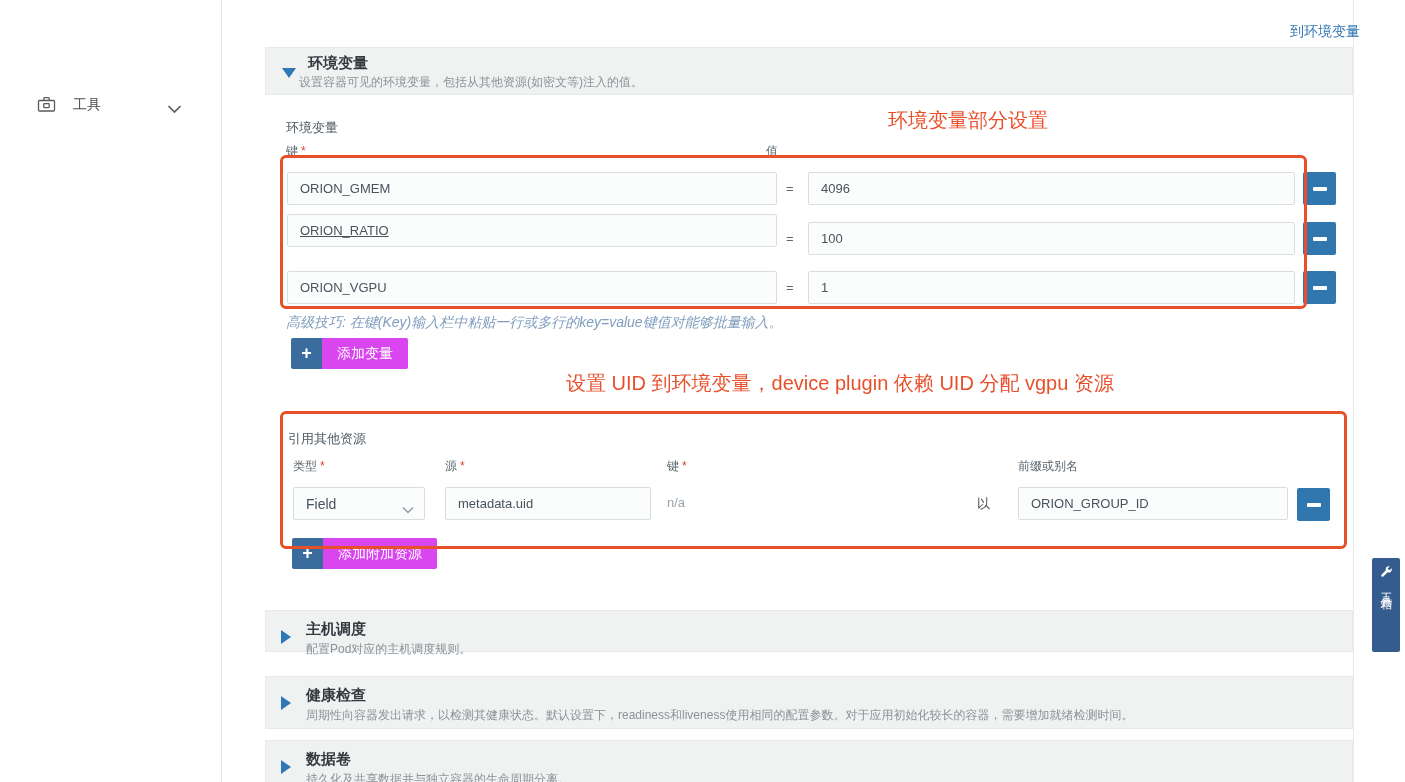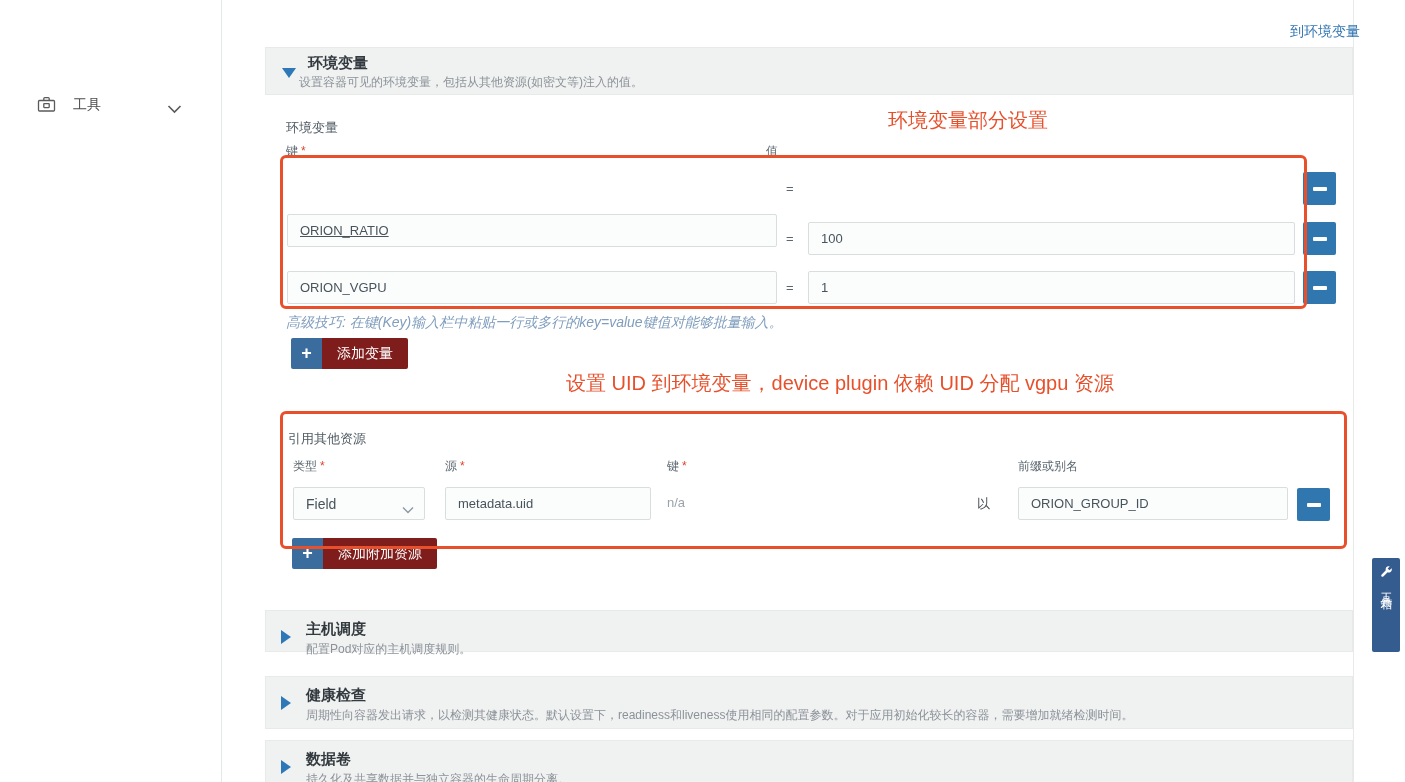--- a/index.html
+++ b/index.html
@@ -31,21 +31,21 @@
   .req { color:#e0432c; margin-left:3px; }
   .txtin { position:absolute; height:33px; border:1px solid #d8dede; background:#fbfcfc; border-radius:2px;
            font-size:13px; color:#48545c; padding:0 12px; font-family:inherit; outline:none; }
   .eq { position:absolute; font-size:13px; color:#5c6670; }
   .minus-btn { position:absolute; width:33px; height:33px; background:#3077af; border:none; border-radius:2px; cursor:pointer; display:flex; align-items:center; justify-content:center; }
   .minus-bar { width:14px; height:4px; background:#fff; border-radius:1px; }
   .tip { position:absolute; font-size:14px; font-style:italic; color:#7f9dbd; }
 
   .btn-add { position:absolute; height:31px; display:flex; cursor:pointer; border:none; padding:0; background:none; border-radius:2px; overflow:hidden; }
   .btn-plus { width:31px; background:#3a6c9d; color:#fff; font-size:18px; font-weight:bold; display:flex; align-items:center; justify-content:center; }
-  .btn-label { background:#7f1d1d; color:#fff; font-size:14px; padding:0 15px; display:flex; align-items:center; white-space:nowrap; }
+  .btn-label { background:#d946ef; color:#fff; font-size:14px; padding:0 15px; display:flex; align-items:center; white-space:nowrap; }
 
   .sel { position:absolute; height:33px; border:1px solid #d8dede; background:#fbfcfc; border-radius:2px; cursor:pointer; }
   .sel-value { position:absolute; left:12px; top:8px; font-size:14px; color:#48545c; }
   .sel-chev { position:absolute; right:10px; top:12px; width:12px; height:8px; }
   .plain-val { position:absolute; font-size:13px; color:#9ba4ab; }
   .as-word { position:absolute; font-size:13px; color:#474f55; }
 
   
   .ann-box { position:absolute; border:3px solid #e8502c; border-radius:6px; pointer-events:none; z-index:5; }
   .ann-text { position:absolute; font-size:20px; color:#e8502c; white-space:nowrap; z-index:5; pointer-events:none; }
@@ -86,21 +86,23 @@
     <span class="tri-down" style="left:16px;top:20px"></span>
     <span class="sec-title" style="left:42px;top:6px">环境变量</span>
     <span class="sec-desc" style="left:33px;top:26px">设置容器可见的环境变量，包括从其他资源(如密文等)注入的值。</span>
   </section>
 
   <span class="grp-label" style="left:286px;top:119px">环境变量</span>
 
   <span class="fld-label" style="left:286px;top:143px"><span>键</span><span class="req">*</span></span>
   <span class="fld-label" style="left:766px;top:143px">值</span>
 
+  <input class="txtin" style="left: 287px; top: 172px; width: 490px;" value="ORION_GMEM">
   <span class="eq" style="left:786px;top:181px">=</span>
+  <input class="txtin" style="left: 808px; top: 172px; width: 487px;" value="4096">
   <button class="minus-btn" style="left:1303px;top:172px">
       <span class="minus-bar"></span>
     </button>
 
   <input class="txtin" style="left: 287px; top: 214px; width: 490px; text-decoration: underline;" value="ORION_RATIO">
   <span class="eq" style="left:786px;top:231px">=</span>
   <input class="txtin" style="left: 808px; top: 222px; width: 487px;" value="100">
   <button class="minus-btn" style="left:1303px;top:222px">
       <span class="minus-bar"></span>
     </button>

